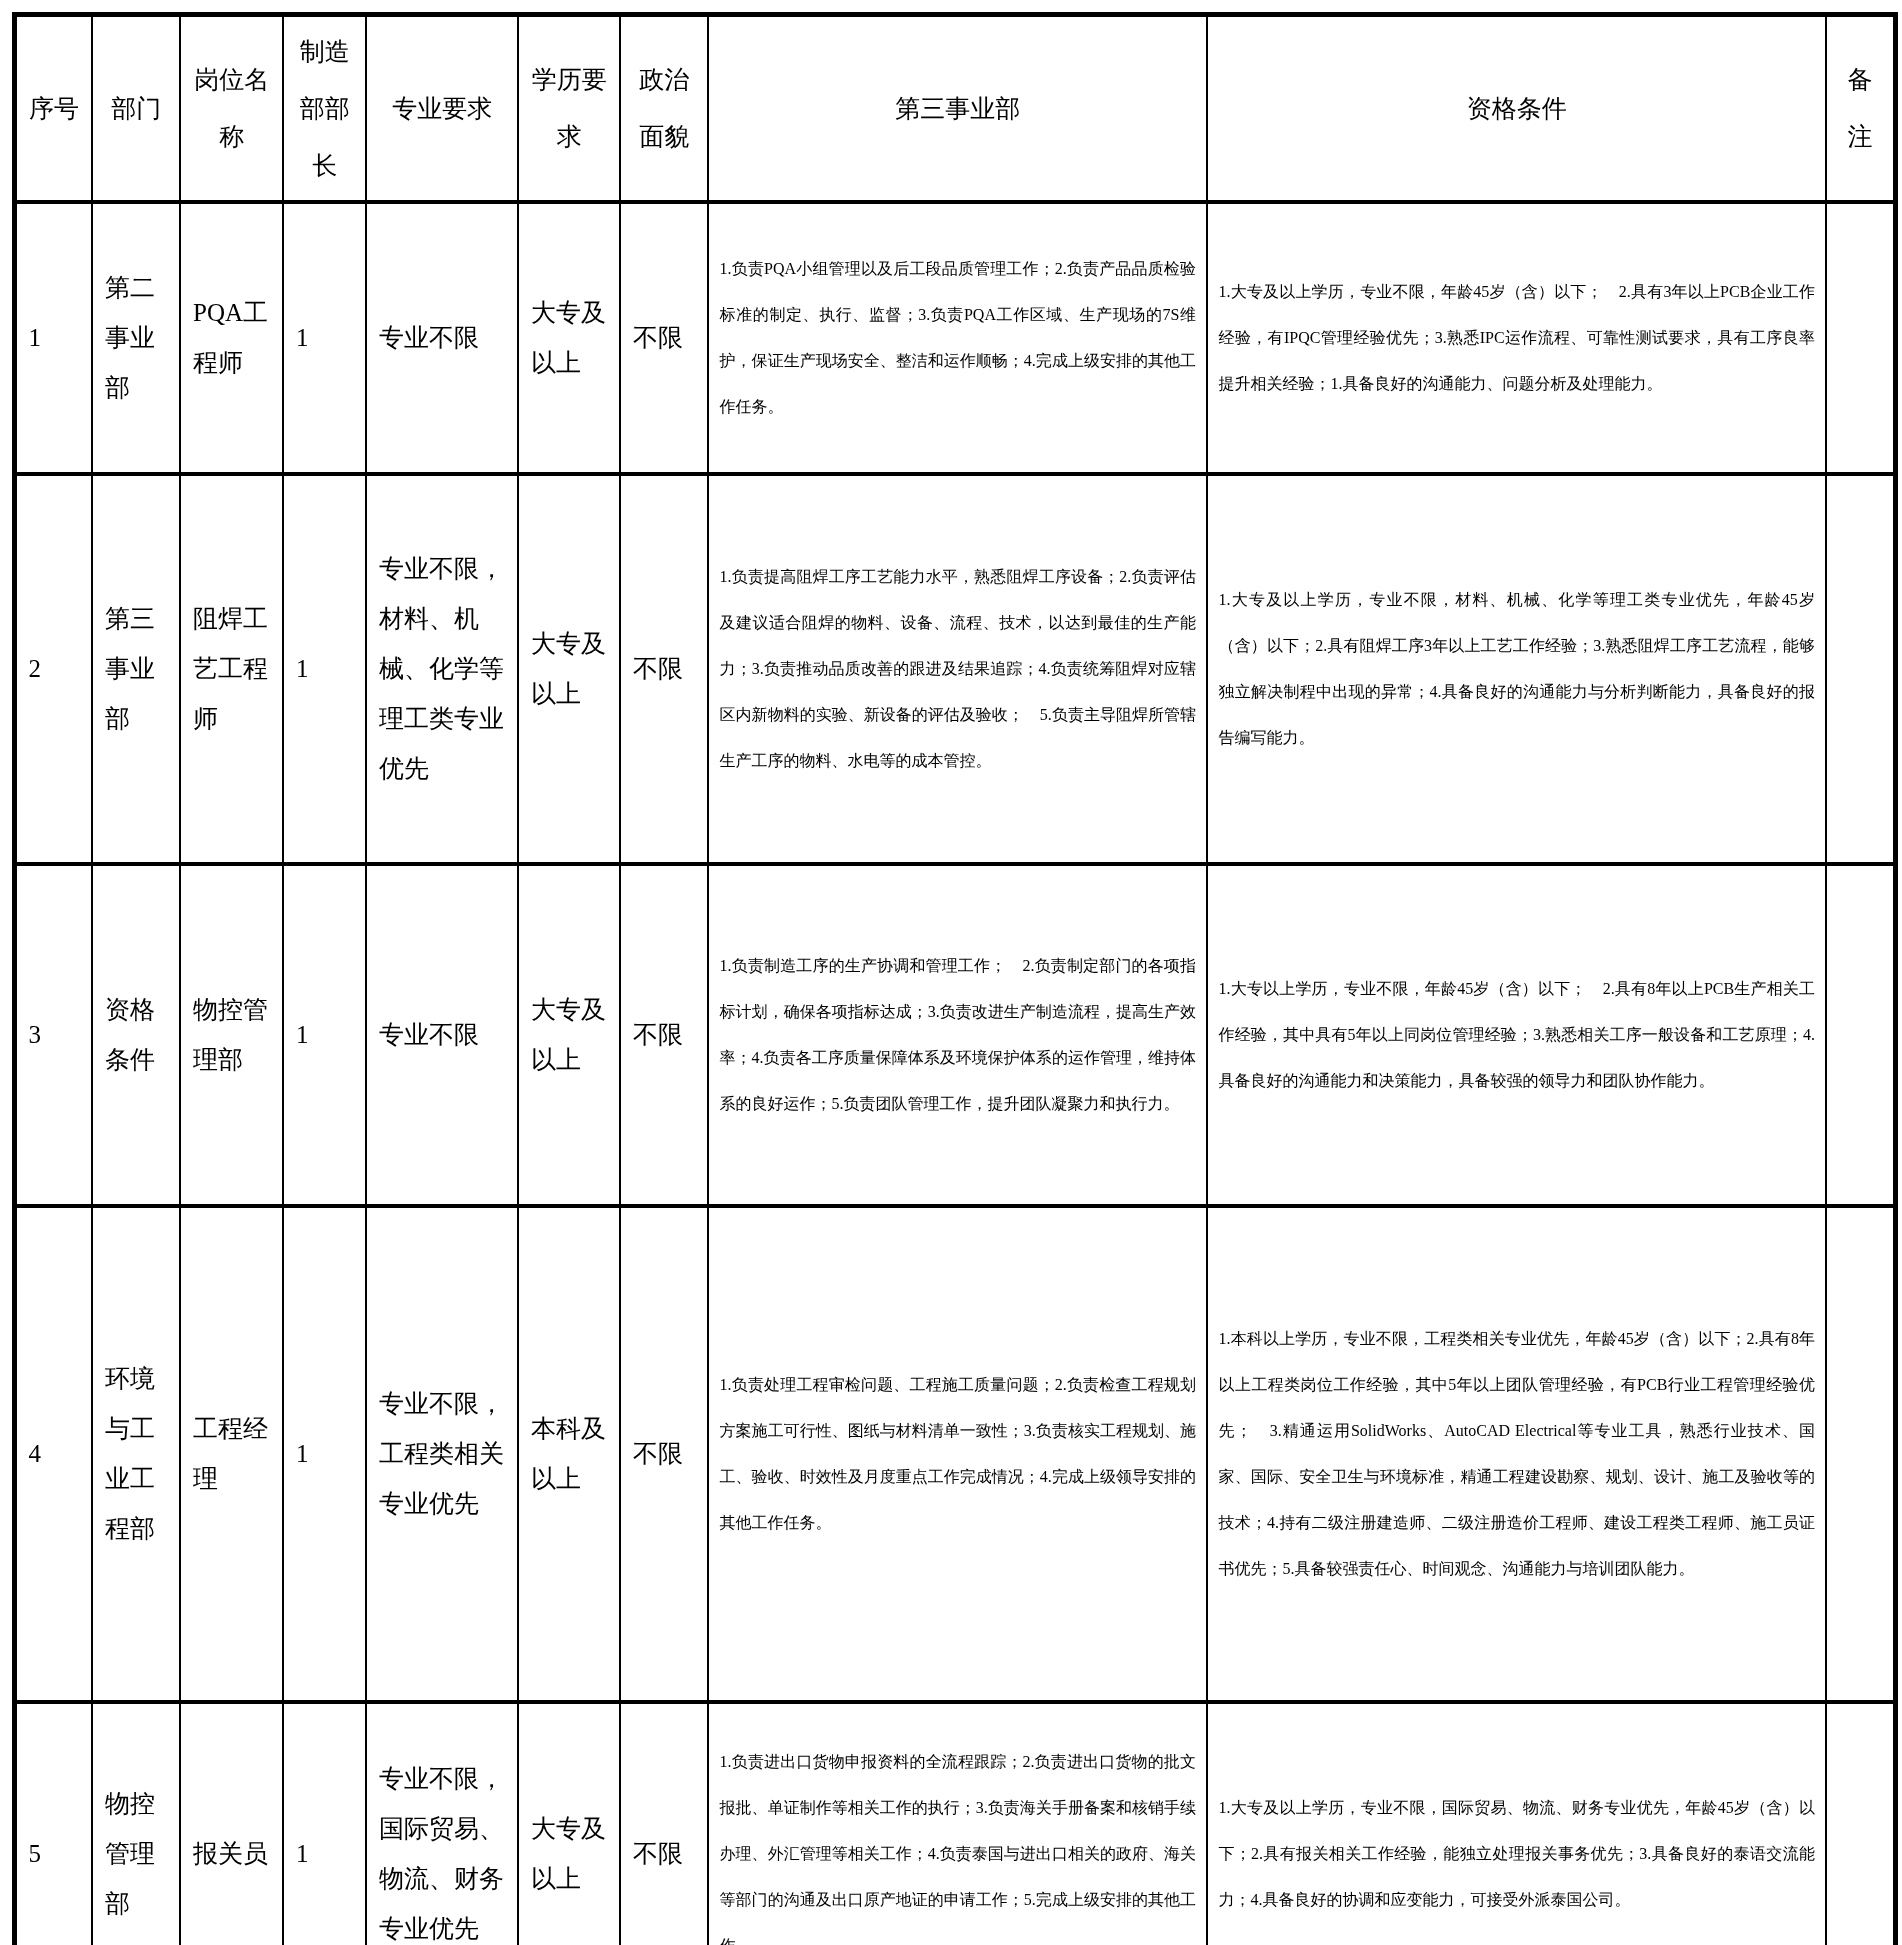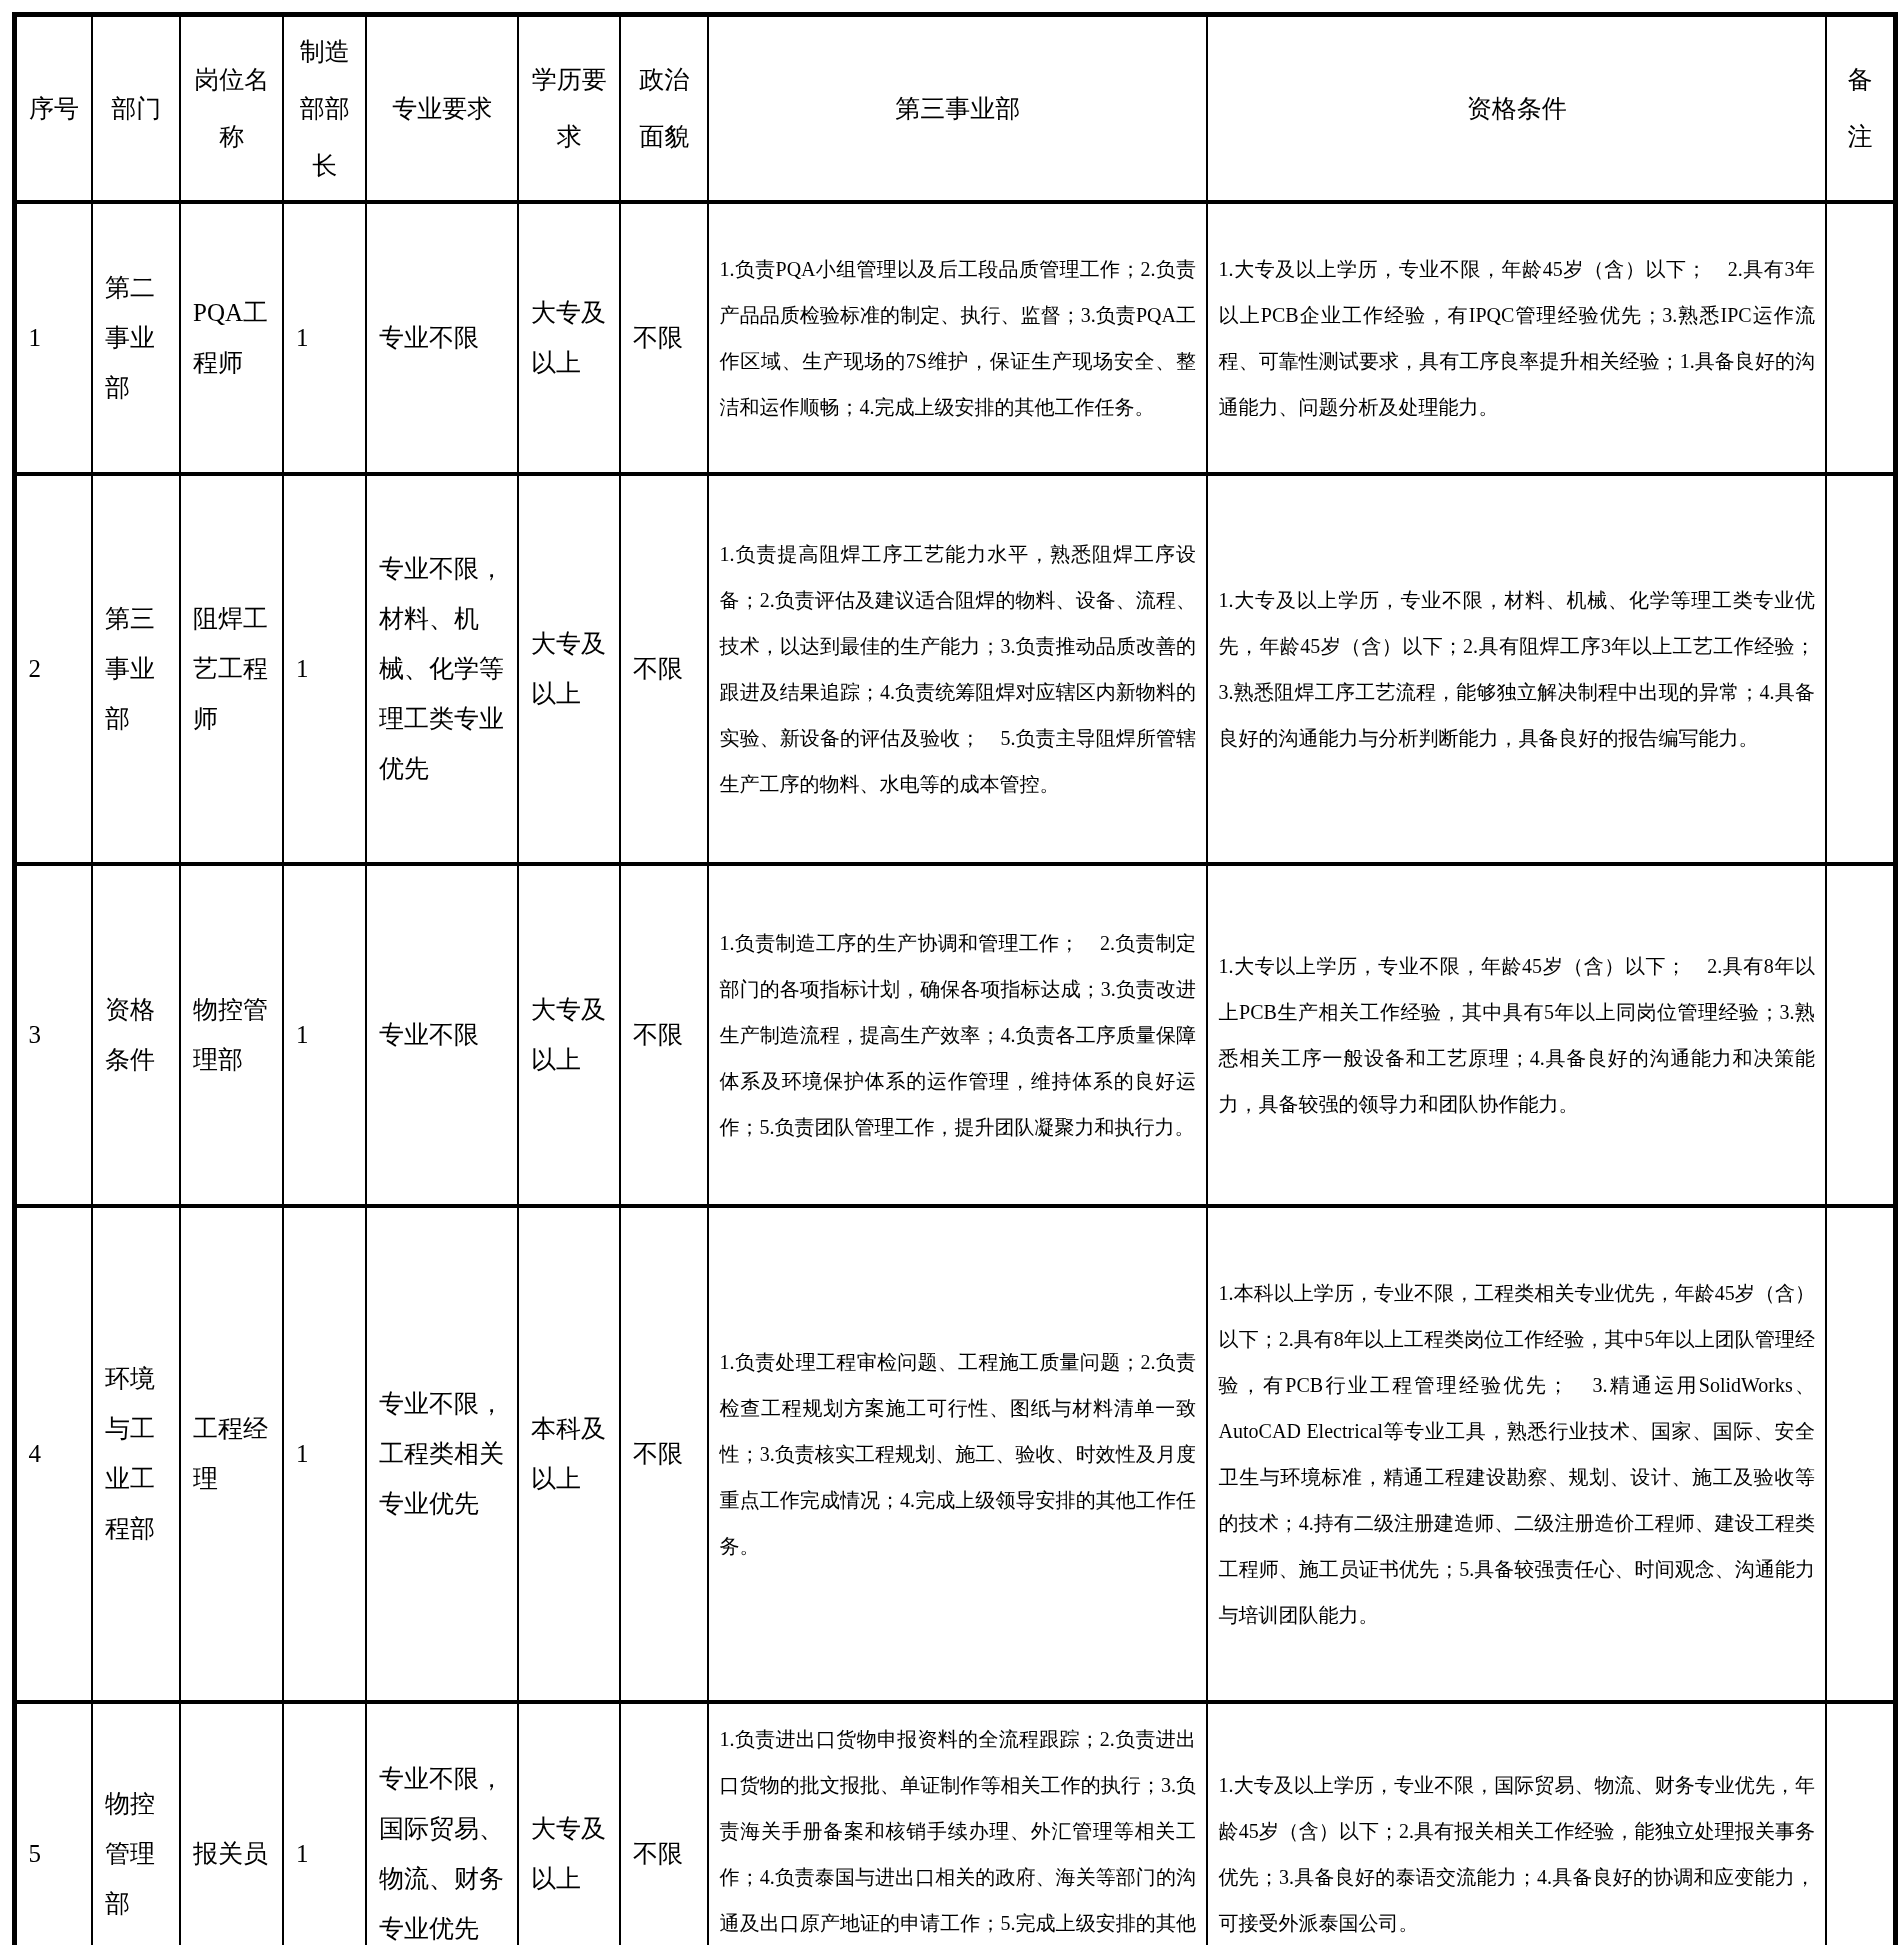--- a/index.html
+++ b/index.html
@@ -37,21 +37,21 @@
     line-height: 57px;
     padding: 5.9px 11.8px;
   }
   td.center {
     text-align: left;
     line-height: 50px;
     padding: 5.9px 11.8px;
   }
   td.para {
     text-align: justify;
-    font-size: 20px;
+    font-size: 16px;
     line-height: 46px;
     padding: 7.4px 10.3px;
     white-space: pre-wrap;
   }
 </style>
 </head>
 <body>
 
 <table class="recruit">
   <colgroup>

